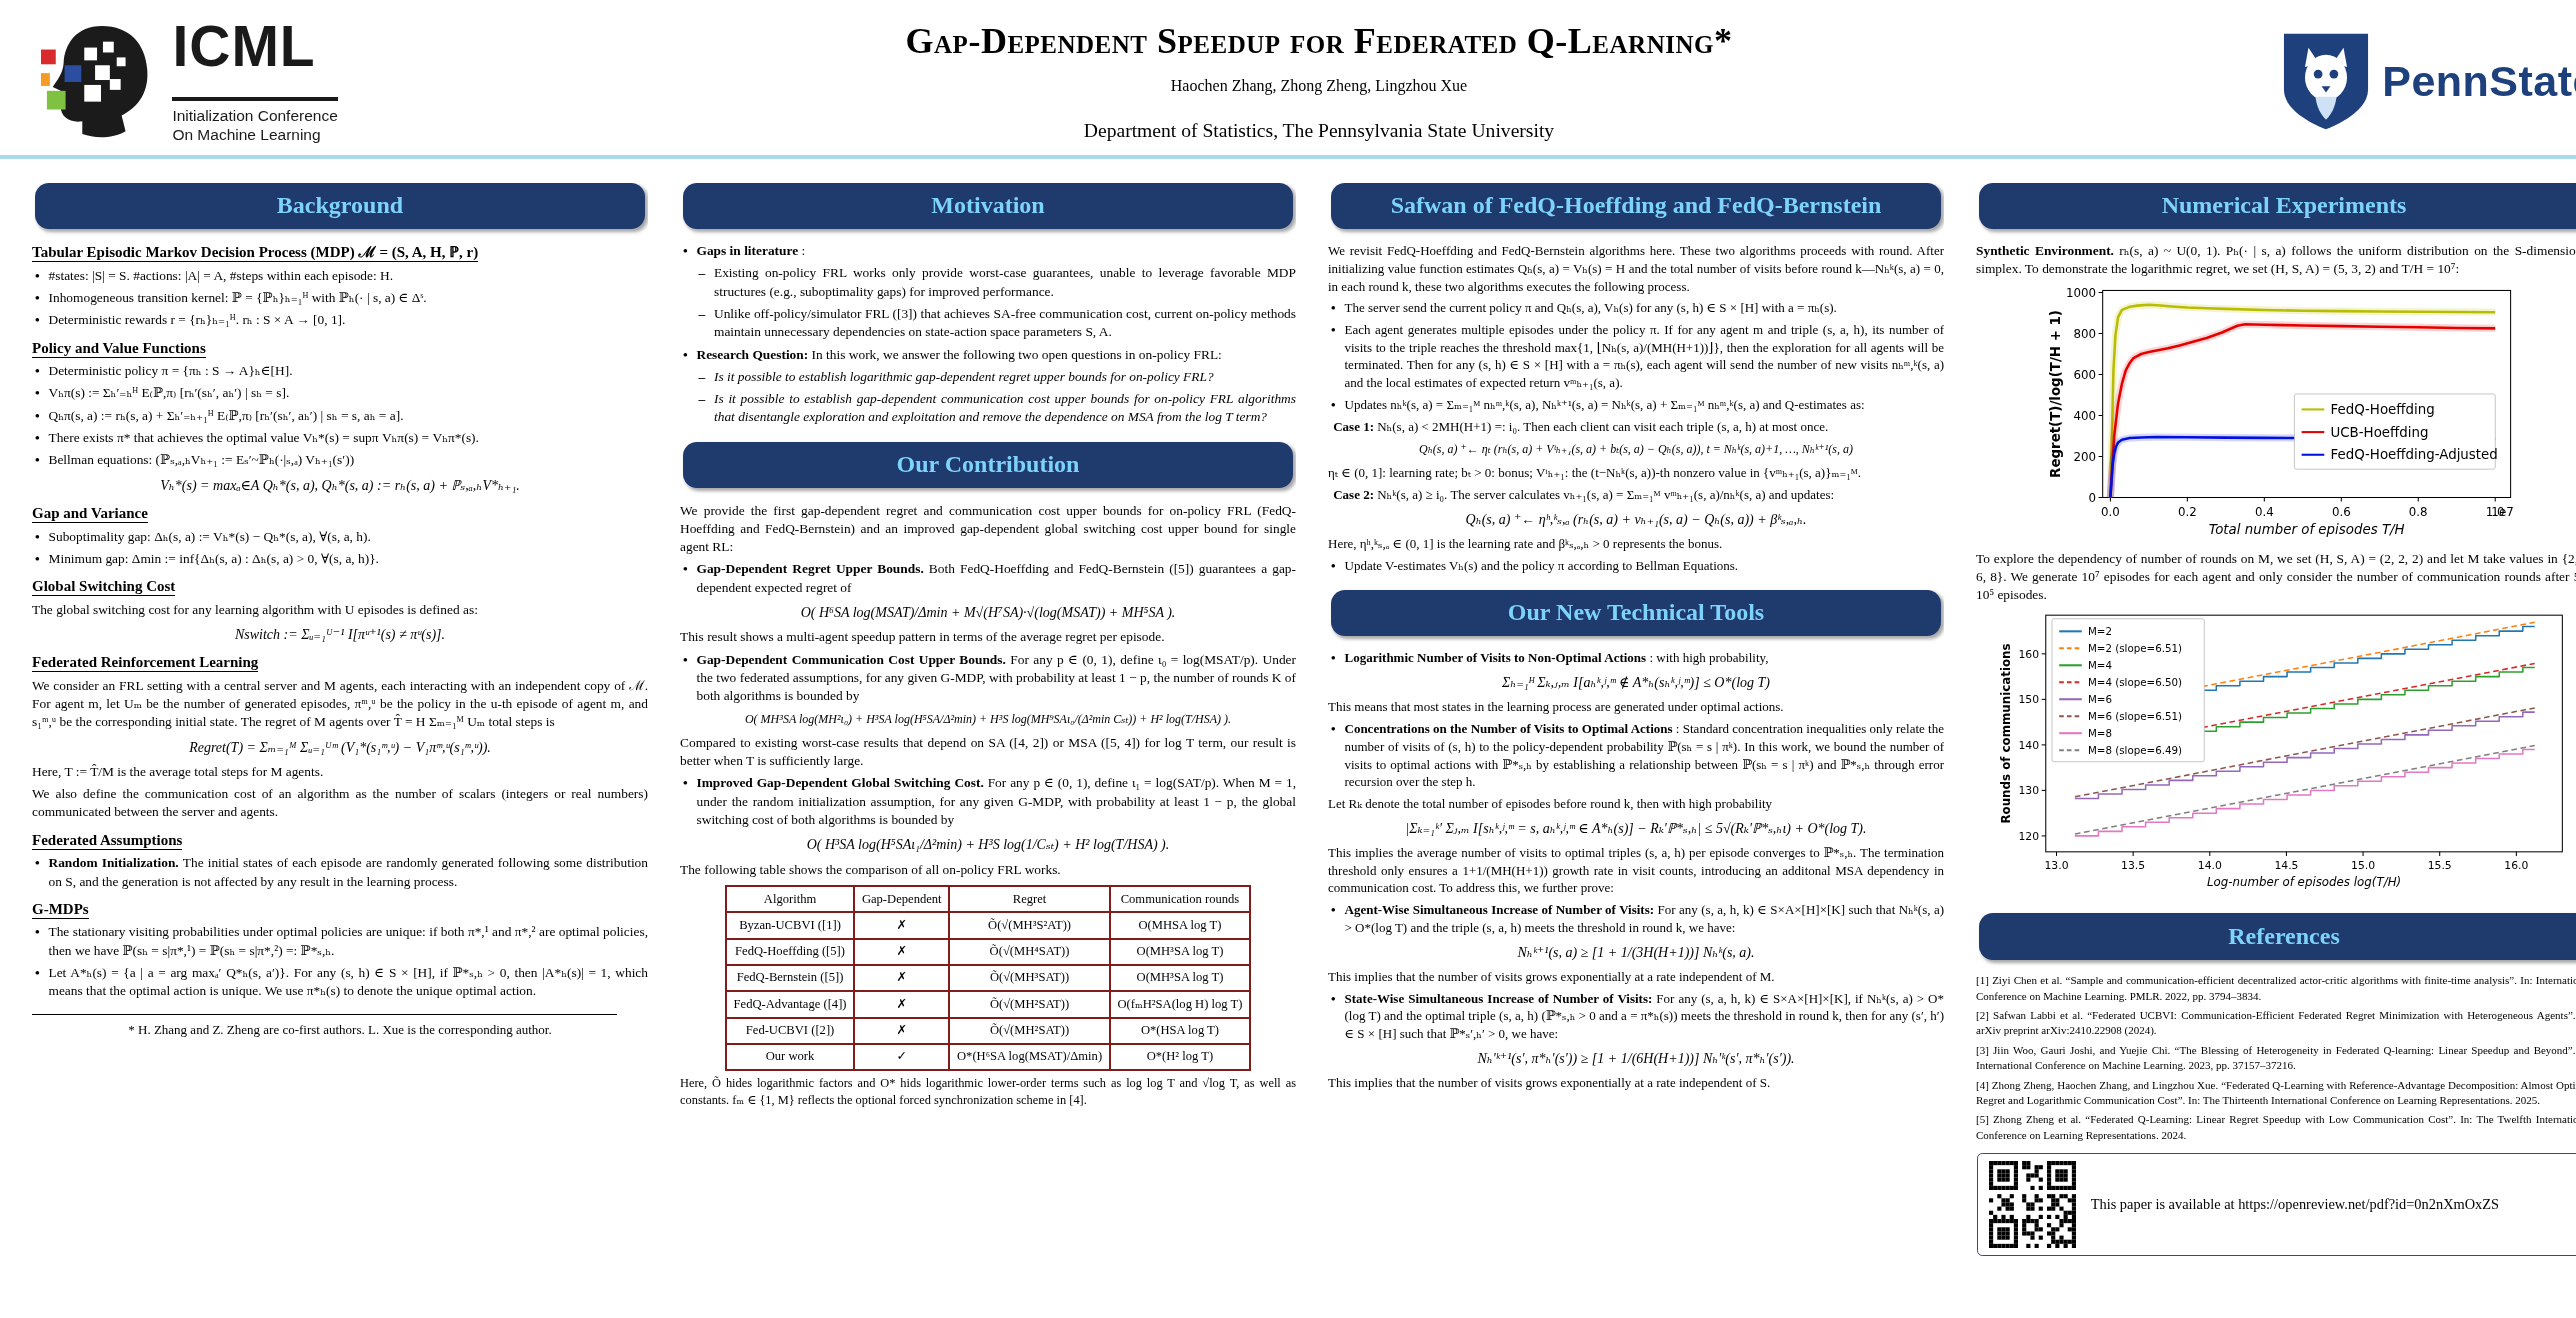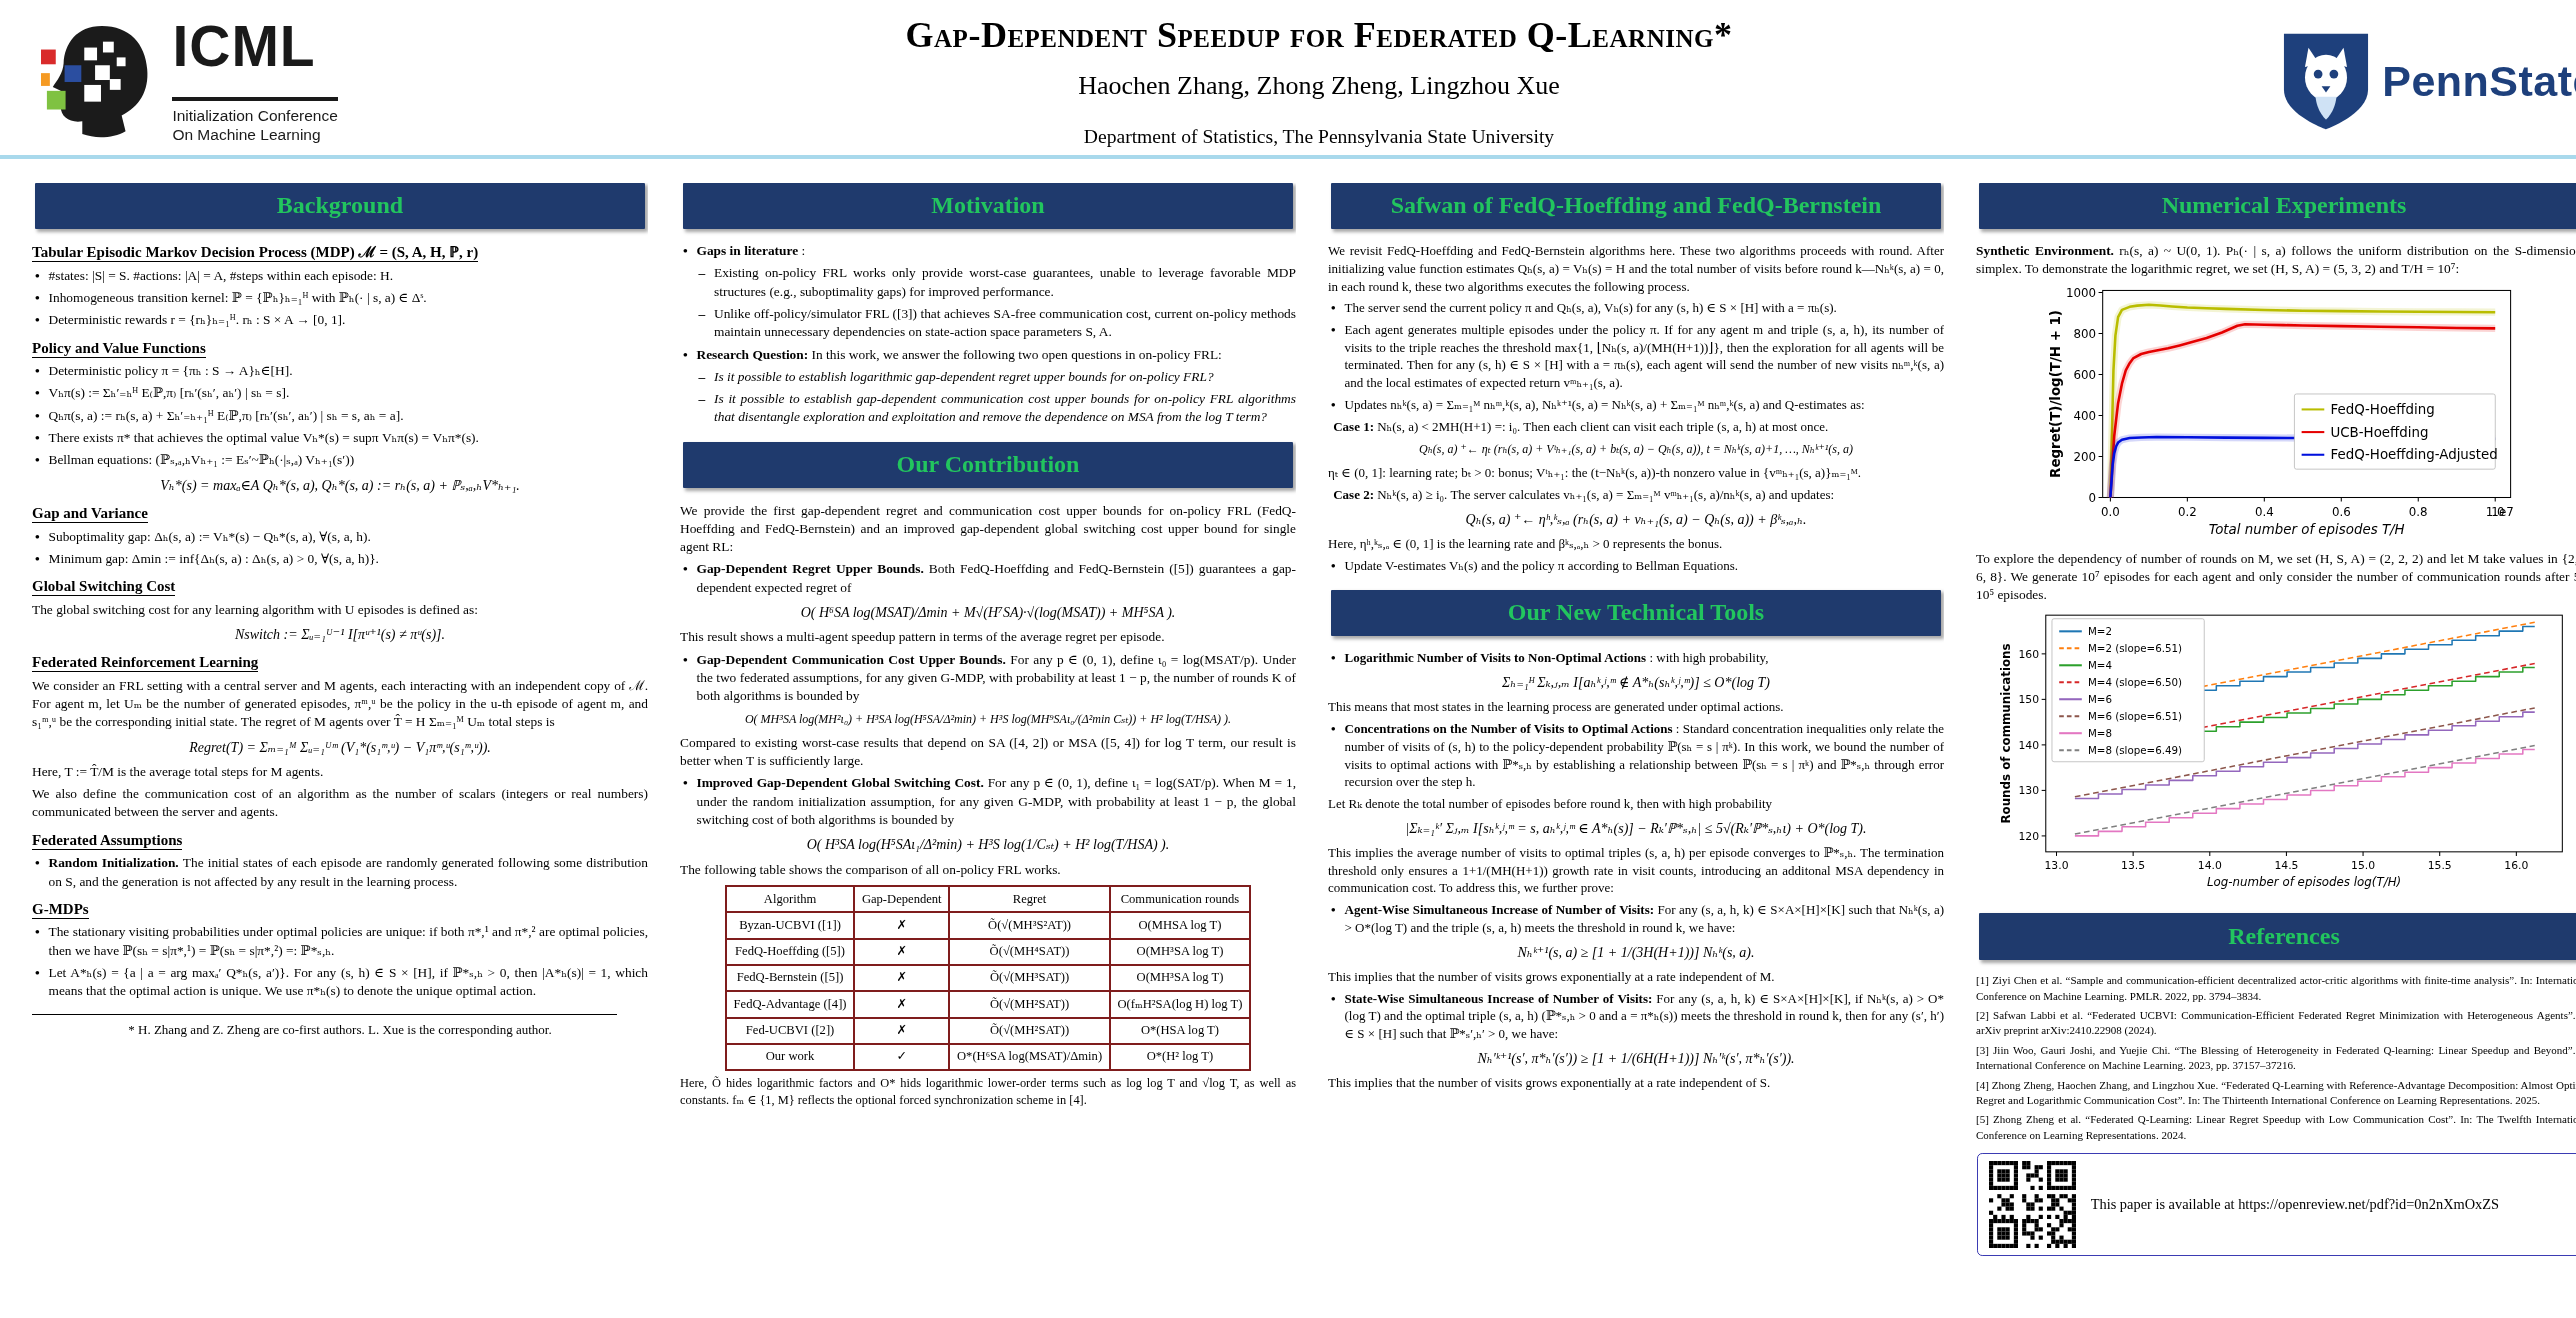--- a/index.html
+++ b/index.html
@@ -6,31 +6,31 @@
   body{width:2638px;height:1319px;overflow:hidden;font-family:"Liberation Serif","DejaVu Serif",serif;color:#000;}
   .poster{position:relative;width:2638px;height:1319px;background:#fff;}
 
   
   header{height:155px;display:flex;align-items:center;justify-content:space-between;padding:7.2px 41px 0 41px;box-sizing:border-box;}
   .logo-icml{display:flex;align-items:center;gap:13.4px;width:392px;}
   .icml-word{font-family:"Liberation Sans",sans-serif;font-weight:bold;font-size:57px;line-height:1;color:#1a1a1a;letter-spacing:1px;border-bottom:4.6px solid #1a1a1a;padding-bottom:22px;}
   .icml-sub{font-family:"Liberation Sans",sans-serif;font-size:15.5px;color:#1a1a1a;margin-top:5.2px;line-height:1.25;}
   .title-block{flex:1;text-align:center;}
   .poster-title{font-size:36px;font-weight:bold;font-variant:small-caps;margin:0 0 15.5px 0;letter-spacing:0.5px;}
-  .poster-authors{font-size:26px;margin-bottom:25px;}
+  .poster-authors{font-size:16px;margin-bottom:25px;}
   .poster-affil{font-size:19.6px;}
   .logo-psu{display:flex;align-items:center;gap:12.4px;width:392px;justify-content:flex-end;}
   .psu-word{font-family:"Liberation Sans",sans-serif;font-weight:bold;font-size:43px;color:#1E407C;letter-spacing:0.5px;}
   .header-divider{height:3.6px;background:#a9d9ec;width:100%;}
 
   
   .columns{display:flex;gap:32px;padding:24px 32px 0 32px;box-sizing:border-box;align-items:flex-start;}
   .col{width:616px;flex:0 0 616px;font-size:13.4px;line-height:1.36;text-align:justify;overflow:hidden;height:1123px;}
   .col.c3{font-size:13px;}
-  .sec-bar{background:#1f3a6d;color:#22c55e;text-align:center;font-weight:bold;font-size:24px;padding:9.3px 6.2px;border-radius:1px;box-shadow:2.1px 2.6px 3.6px rgba(0,0,0,.35);margin:15.5px 3.1px 13.4px 3.1px;line-height:1.15;}
+  .sec-bar{background:#1f3a6d;color:#7dd3fc;text-align:center;font-weight:bold;font-size:24px;padding:9.3px 6.2px;border-radius:14px;box-shadow:2.1px 2.6px 3.6px rgba(0,0,0,.35);margin:15.5px 3.1px 13.4px 3.1px;line-height:1.15;}
   .sec-bar.first{margin-top:0;}
   .sub-h{font-weight:bold;font-size:15px;margin:8.2px 0 4.1px 0;text-align:left;}
   .sub-h span{border-bottom:1.5px solid #000;padding-bottom:1px;}
   .para{margin:4.1px 0;}
   .note{font-size:12.4px;}
   .bullet{position:relative;padding-left:16.5px;margin:4.1px 0;}
   .bullet::before{content:"\2022";position:absolute;left:3.1px;font-weight:bold;}
   .dash{position:relative;padding-left:34px;margin:4.1px 0;}
   .dash::before{content:"\2013";position:absolute;left:18.5px;font-weight:bold;}
   .dash.it{font-style:italic;}

